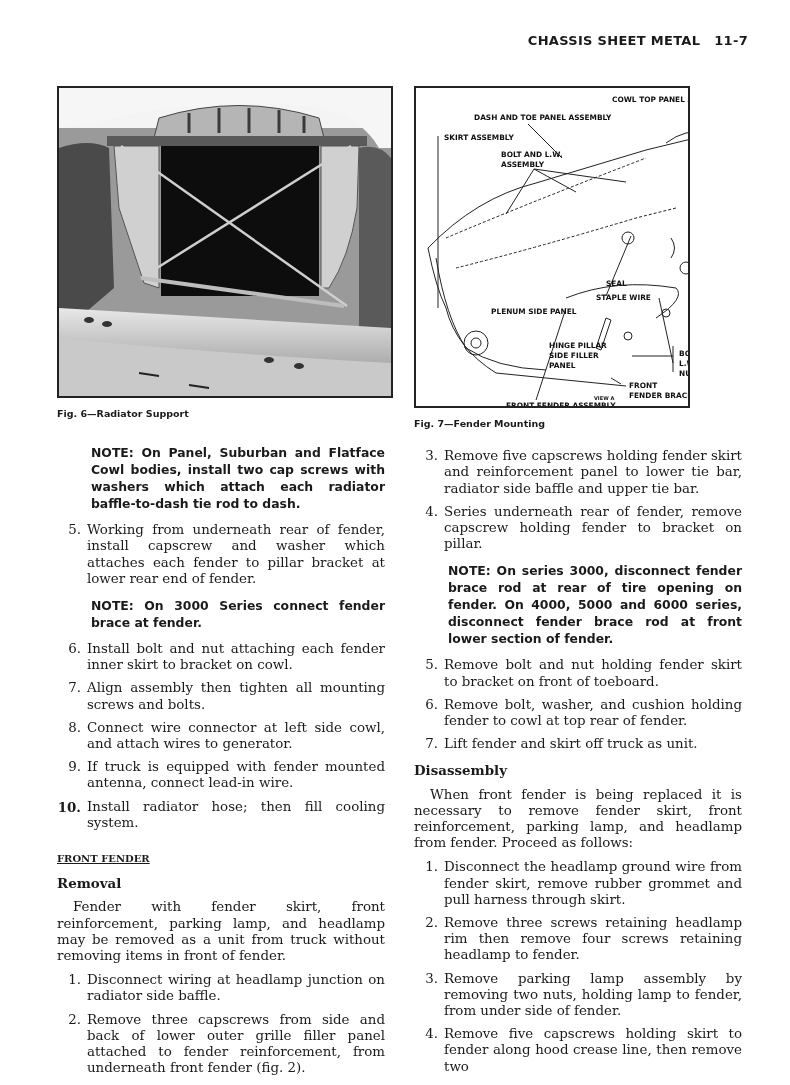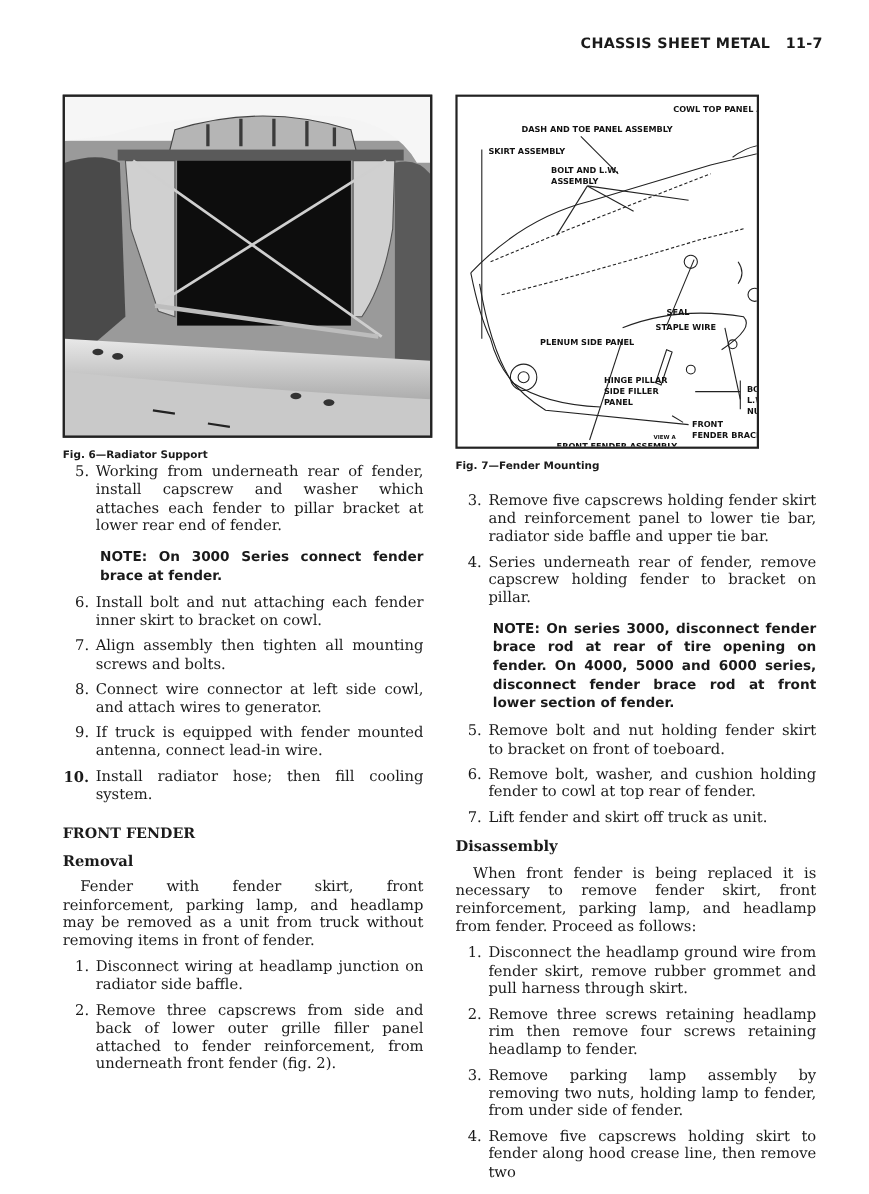--- a/index.html
+++ b/index.html
@@ -19,21 +19,21 @@
 
   .note { font-family: "DejaVu Sans", sans-serif; font-weight: bold; font-size: 12.4px; line-height: 17px; margin: 10px 0 10px 34px; text-align: justify; }
   .note.wide { margin-left: 34px; }
   .note.first { margin-left: 34px; margin-top: 22px; }
 
   ol.steps { list-style: none; margin: 0; padding: 0; }
   ol.steps li { position: relative; padding-left: 30px; margin-bottom: 7px; text-align: justify; }
   ol.steps li .num { position: absolute; left: 0; width: 24px; text-align: right; }
   ol.steps li .num.two { left: -8px; width: 32px; font-weight: bold; }
 
-  h2.sec { font-family: "DejaVu Serif", serif; font-weight: bold; font-size: 13px; margin: 20px 0 8px 0; }
+  h2.sec { font-family: "DejaVu Serif", serif; font-weight: bold; font-size: 10px; margin: 20px 0 8px 0; text-decoration: underline; }
   h3.sub { font-family: "DejaVu Serif", serif; font-weight: bold; font-size: 13.4px; margin: 0 0 8px 0; }
   p.para { margin: 0 0 8px 0; text-indent: 16px; text-align: justify; }
 
   .lbl { font-family: "DejaVu Sans", sans-serif; font-weight: bold; font-size: 7.4px; position: absolute; white-space: nowrap; color: #111; }
   .lbl.sm { font-size: 5px; }
 </style>
 </head>
 <body>
 
 <div class="page">
@@ -80,20 +80,21 @@
             <ellipse cx="240" cy="278" rx="5" ry="3"></ellipse>
           </g>
         <g stroke="#222" stroke-width="2">
             <line x1="80" y1="285" x2="100" y2="288"></line>
             <line x1="130" y1="297" x2="150" y2="300"></line>
           </g>
       </svg>
     </div>
     <div class="caption">Fig. 6—Radiator Support</div>
 
+    <div class="note first">NOTE: On Panel, Suburban and Flatface Cowl bodies, install two cap screws with washers which attach each radiator baffle-to-dash tie rod to dash.</div>
 
     <ol class="steps">
       <li><span class="num">5.</span><span>Working from underneath rear of fender, install capscrew and washer which attaches each fender to pillar bracket at lower rear end of fender.</span></li>
     </ol>
 
     <div class="note">NOTE: On 3000 Series connect fender brace at fender.</div>
 
     <ol class="steps">
       <li><span class="num">6.</span><span>Install bolt and nut attaching each fender inner skirt to bracket on cowl.</span></li>
       <li><span class="num">7.</span><span>Align assembly then tighten all mounting screws and bolts.</span></li>

